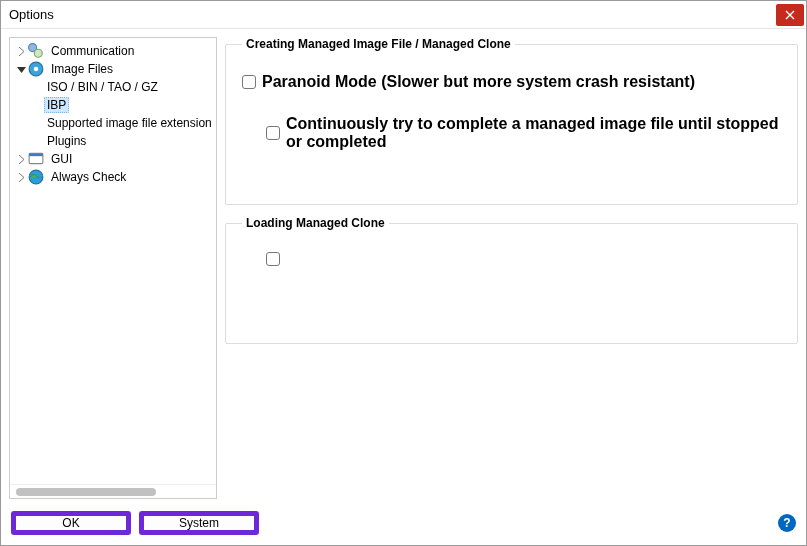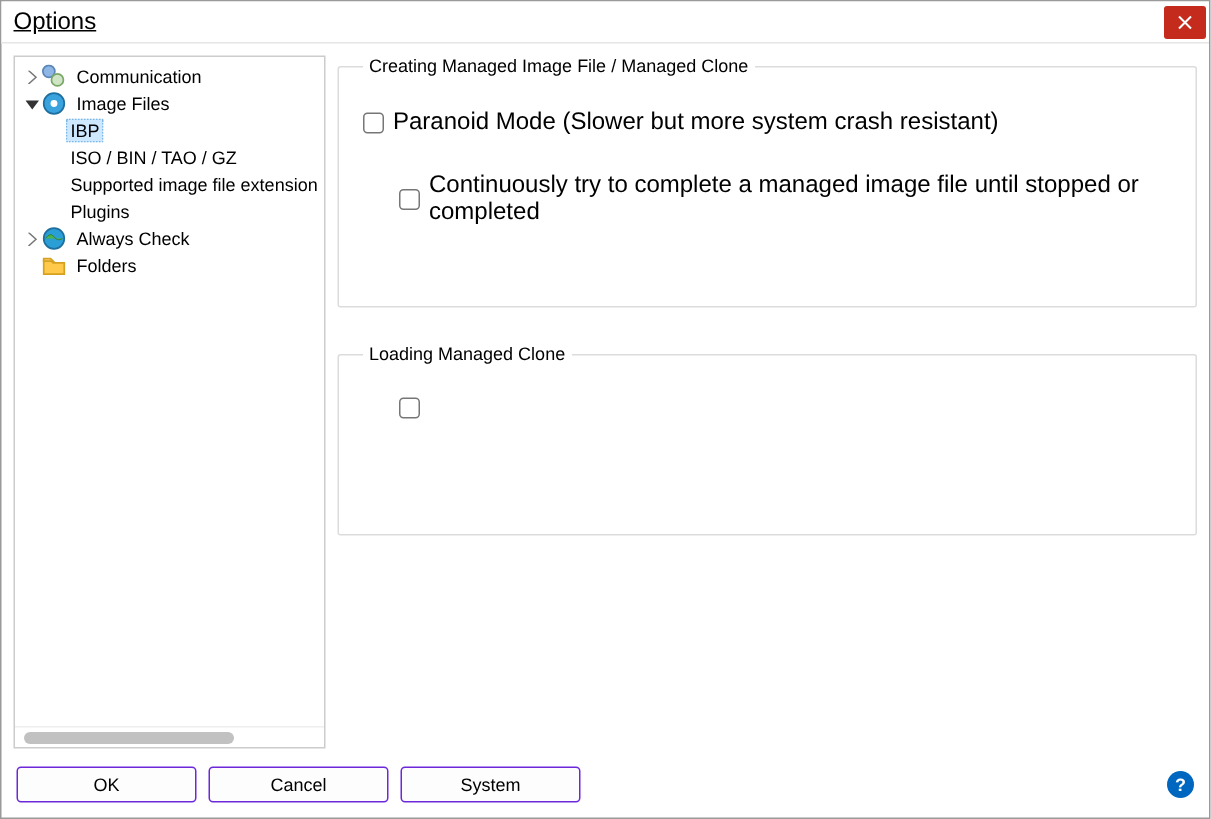--- a/index.html
+++ b/index.html
@@ -1,48 +1,48 @@
 <!DOCTYPE html>
 <html><head>
 <meta charset="utf-8">
 <style>
   * { box-sizing: border-box; }
   html, body { margin: 0; padding: 0; font-family: "Segoe UI", Tahoma, sans-serif; font-size: 12px; color: #000; }
   .window { width: 807px; height: 546px; border: 1px solid #9a9a9a; background: #fff; display: flex; flex-direction: column; position: relative; }
   .titlebar { height: 28px; display: flex; align-items: center; padding-left: 8px; border-bottom: 1px solid #e5e5e5; background: #fff; }
-  .titlebar .title { flex: 1; font-size: 16px; color: #000; text-decoration: underline; }
+  .titlebar .title { flex: 1; font-size: 13px; color: #000; }
   .close-btn { width: 28px; height: 22px; margin-right: 2px; background: #c42b1c; color: #fff; display: flex; align-items: center; justify-content: center; cursor: pointer; border-radius: 2px; }
   .close-btn svg { width: 10px; height: 10px; }
   .body { flex: 1; display: flex; padding: 8px; gap: 8px; min-height: 0; }
   .tree-panel { width: 208px; border: 1px solid #ccc; background: #fff; overflow: hidden; position: relative; display:flex; flex-direction:column;}
   .tree { flex:1; padding: 4px 0; overflow:hidden; }
   .tree-item { display: flex; align-items: center; height: 18px; padding-right: 4px; white-space: nowrap; cursor: default; }
   .expander { width: 14px; display: flex; align-items: center; justify-content: center; flex-shrink: 0; }
   .expander svg { width: 9px; height: 9px; }
   .tree-icon { width: 16px; height: 16px; margin-right: 4px; display: flex; align-items: center; justify-content: center; flex-shrink:0;}
   .tree-label { font-size: 12px; }
   .indent1 { padding-left: 4px; }
   .indent2 { padding-left: 34px; }
   .selected .tree-label { background: #cde8ff; border: 1px dotted #7ab7e8; padding: 0 2px; border-radius:1px;}
   .tree-label { padding: 0 2px; border:1px solid transparent;}
   .hscroll { height: 14px; border-top: 1px solid #eee; display:flex; align-items:center; }
   .hscroll-thumb { height:8px; background:#c1c1c1; border-radius:4px; width:140px; margin-left:6px;}
   
   .content { flex: 1; position: relative; }
-  fieldset.group { border: 1px solid #dcdcdc; border-radius: 2px; margin: 0 0 24px 0; padding: 12px 16px 16px 16px; }
+  fieldset.group { border: 1px solid #dcdcdc; border-radius: 2px; margin: 0 0 11px 0; padding: 12px 16px 16px 16px; font-weight: bold; }
   fieldset.group legend { font-size: 12px; padding: 0 4px; color: #000; }
   .check-row { display: flex; align-items: center; margin: 10px 0 24px 0; gap: 6px; }
   .check-row:last-child { margin-bottom: 4px; padding-left: 24px; }
   .checkbox { width: 14px; height: 14px; border: 1px solid #767676; border-radius: 3px; background: #fff; flex-shrink: 0; }
   .check-label { font-size: 16px; }
   .group1 { height: 168px; }
   .group2 { height: 128px; }
   
   .button-bar { height: 38px; display: flex; align-items: center; padding: 0 10px 6px 10px; gap: 8px; }
-  .btn { width: 120px; height: 24px; border: 1px solid #6d28d9; background: #fdfdfd; border-radius: 3px; display: flex; align-items: center; justify-content: center; font-size: 12px; cursor: pointer; }
+  .btn { width: 120px; height: 24px; border: 5px solid #6d28d9; background: #fdfdfd; border-radius: 3px; display: flex; align-items: center; justify-content: center; font-size: 12px; cursor: pointer; }
   .spacer { flex: 1; }
   .help-icon { width: 18px; height: 18px; border-radius: 50%; background: #0067c0; color: #fff; font-weight: bold; display: flex; align-items: center; justify-content: center; font-size: 12px; cursor: pointer; }
 </style>
 </head>
 <body>
 
 <div class="window">
 
   <div class="titlebar">
     <span class="title">Options</span>
@@ -83,59 +83,63 @@
             </span>
           <span class="tree-icon">
               <svg viewBox="0 0 14 14">
                 <circle cx="7" cy="7" r="6" fill="#3aa3dd" stroke="#1e6fa0"></circle>
                 <circle cx="7" cy="7" r="2" fill="#fff"></circle>
               </svg>
             </span>
           <span class="tree-label">Image Files</span>
         </div>
 
+        <div class="tree-item indent2">
+          <span class="tree-label">ISO / BIN / TAO / GZ</span>
+        </div>
         <div class="tree-item indent2 selected">
           <span class="tree-label">IBP</span>
-        </div>
-        <div class="tree-item indent2">
-          <span class="tree-label">ISO / BIN / TAO / GZ</span>
         </div>
         <div class="tree-item indent2">
           <span class="tree-label">Supported image file extension</span>
         </div>
         <div class="tree-item indent2">
           <span class="tree-label">Plugins</span>
         </div>
 
+        <div class="tree-item indent1">
+          <span class="expander">
+              <svg viewBox="0 0 9 9">
+                <path d="M2 0 L7 4.5 L2 9" fill="none" stroke="#777" stroke-width="1"></path>
+              </svg>
+            </span>
+          <span class="tree-icon">
+              <svg viewBox="0 0 14 14">
+                <rect x="1" y="2" width="12" height="9" rx="1" fill="#fff" stroke="#888"></rect>
+                <rect x="1" y="2" width="12" height="2.5" fill="#3a7bc8"></rect>
+              </svg>
+            </span>
+          <span class="tree-label">GUI</span>
+        </div>
 
         <div class="tree-item indent1">
           <span class="expander">
               <svg viewBox="0 0 9 9">
                 <path d="M2 0 L7 4.5 L2 9" fill="none" stroke="#777" stroke-width="1"></path>
               </svg>
             </span>
           <span class="tree-icon">
               <svg viewBox="0 0 14 14">
                 <circle cx="7" cy="7" r="6" fill="#2a9fd6" stroke="#1e6fa0"></circle>
                 <path d="M2 7 Q5 3 7 6 Q9 9 12 7" fill="#4cb24c" stroke="#2e7d2e" stroke-width="0.5"></path>
               </svg>
             </span>
           <span class="tree-label">Always Check</span>
         </div>
 
-        <div class="tree-item indent1">
-          <span class="expander"></span>
-          <span class="tree-icon">
-              <svg viewBox="0 0 14 14">
-                <path d="M1 4 L5 4 L6.5 5.5 L13 5.5 L13 12 L1 12 Z" fill="#ffca4b" stroke="#d6a020"></path>
-                <path d="M1 4 L1 3 L5 3 L6.5 4.5 L1 4.5 Z" fill="#ffda7a" stroke="#d6a020"></path>
-              </svg>
-            </span>
-          <span class="tree-label">Folders</span>
-        </div>
 
       </div>
       <div class="hscroll">
         <div class="hscroll-thumb"></div>
       </div>
     </div>
 
     <div class="content">
 
       <fieldset class="group group1">
@@ -156,19 +160,18 @@
           <div class="checkbox"></div>
         </div>
       </fieldset>
 
     </div>
 
   </div>
 
   <div class="button-bar">
     <div class="btn">OK</div>
-    <div class="btn">Cancel</div>
     <div class="btn">System</div>
     <div class="spacer"></div>
     <div class="help-icon">?</div>
   </div>
 
 </div>
 
 </body></html>

